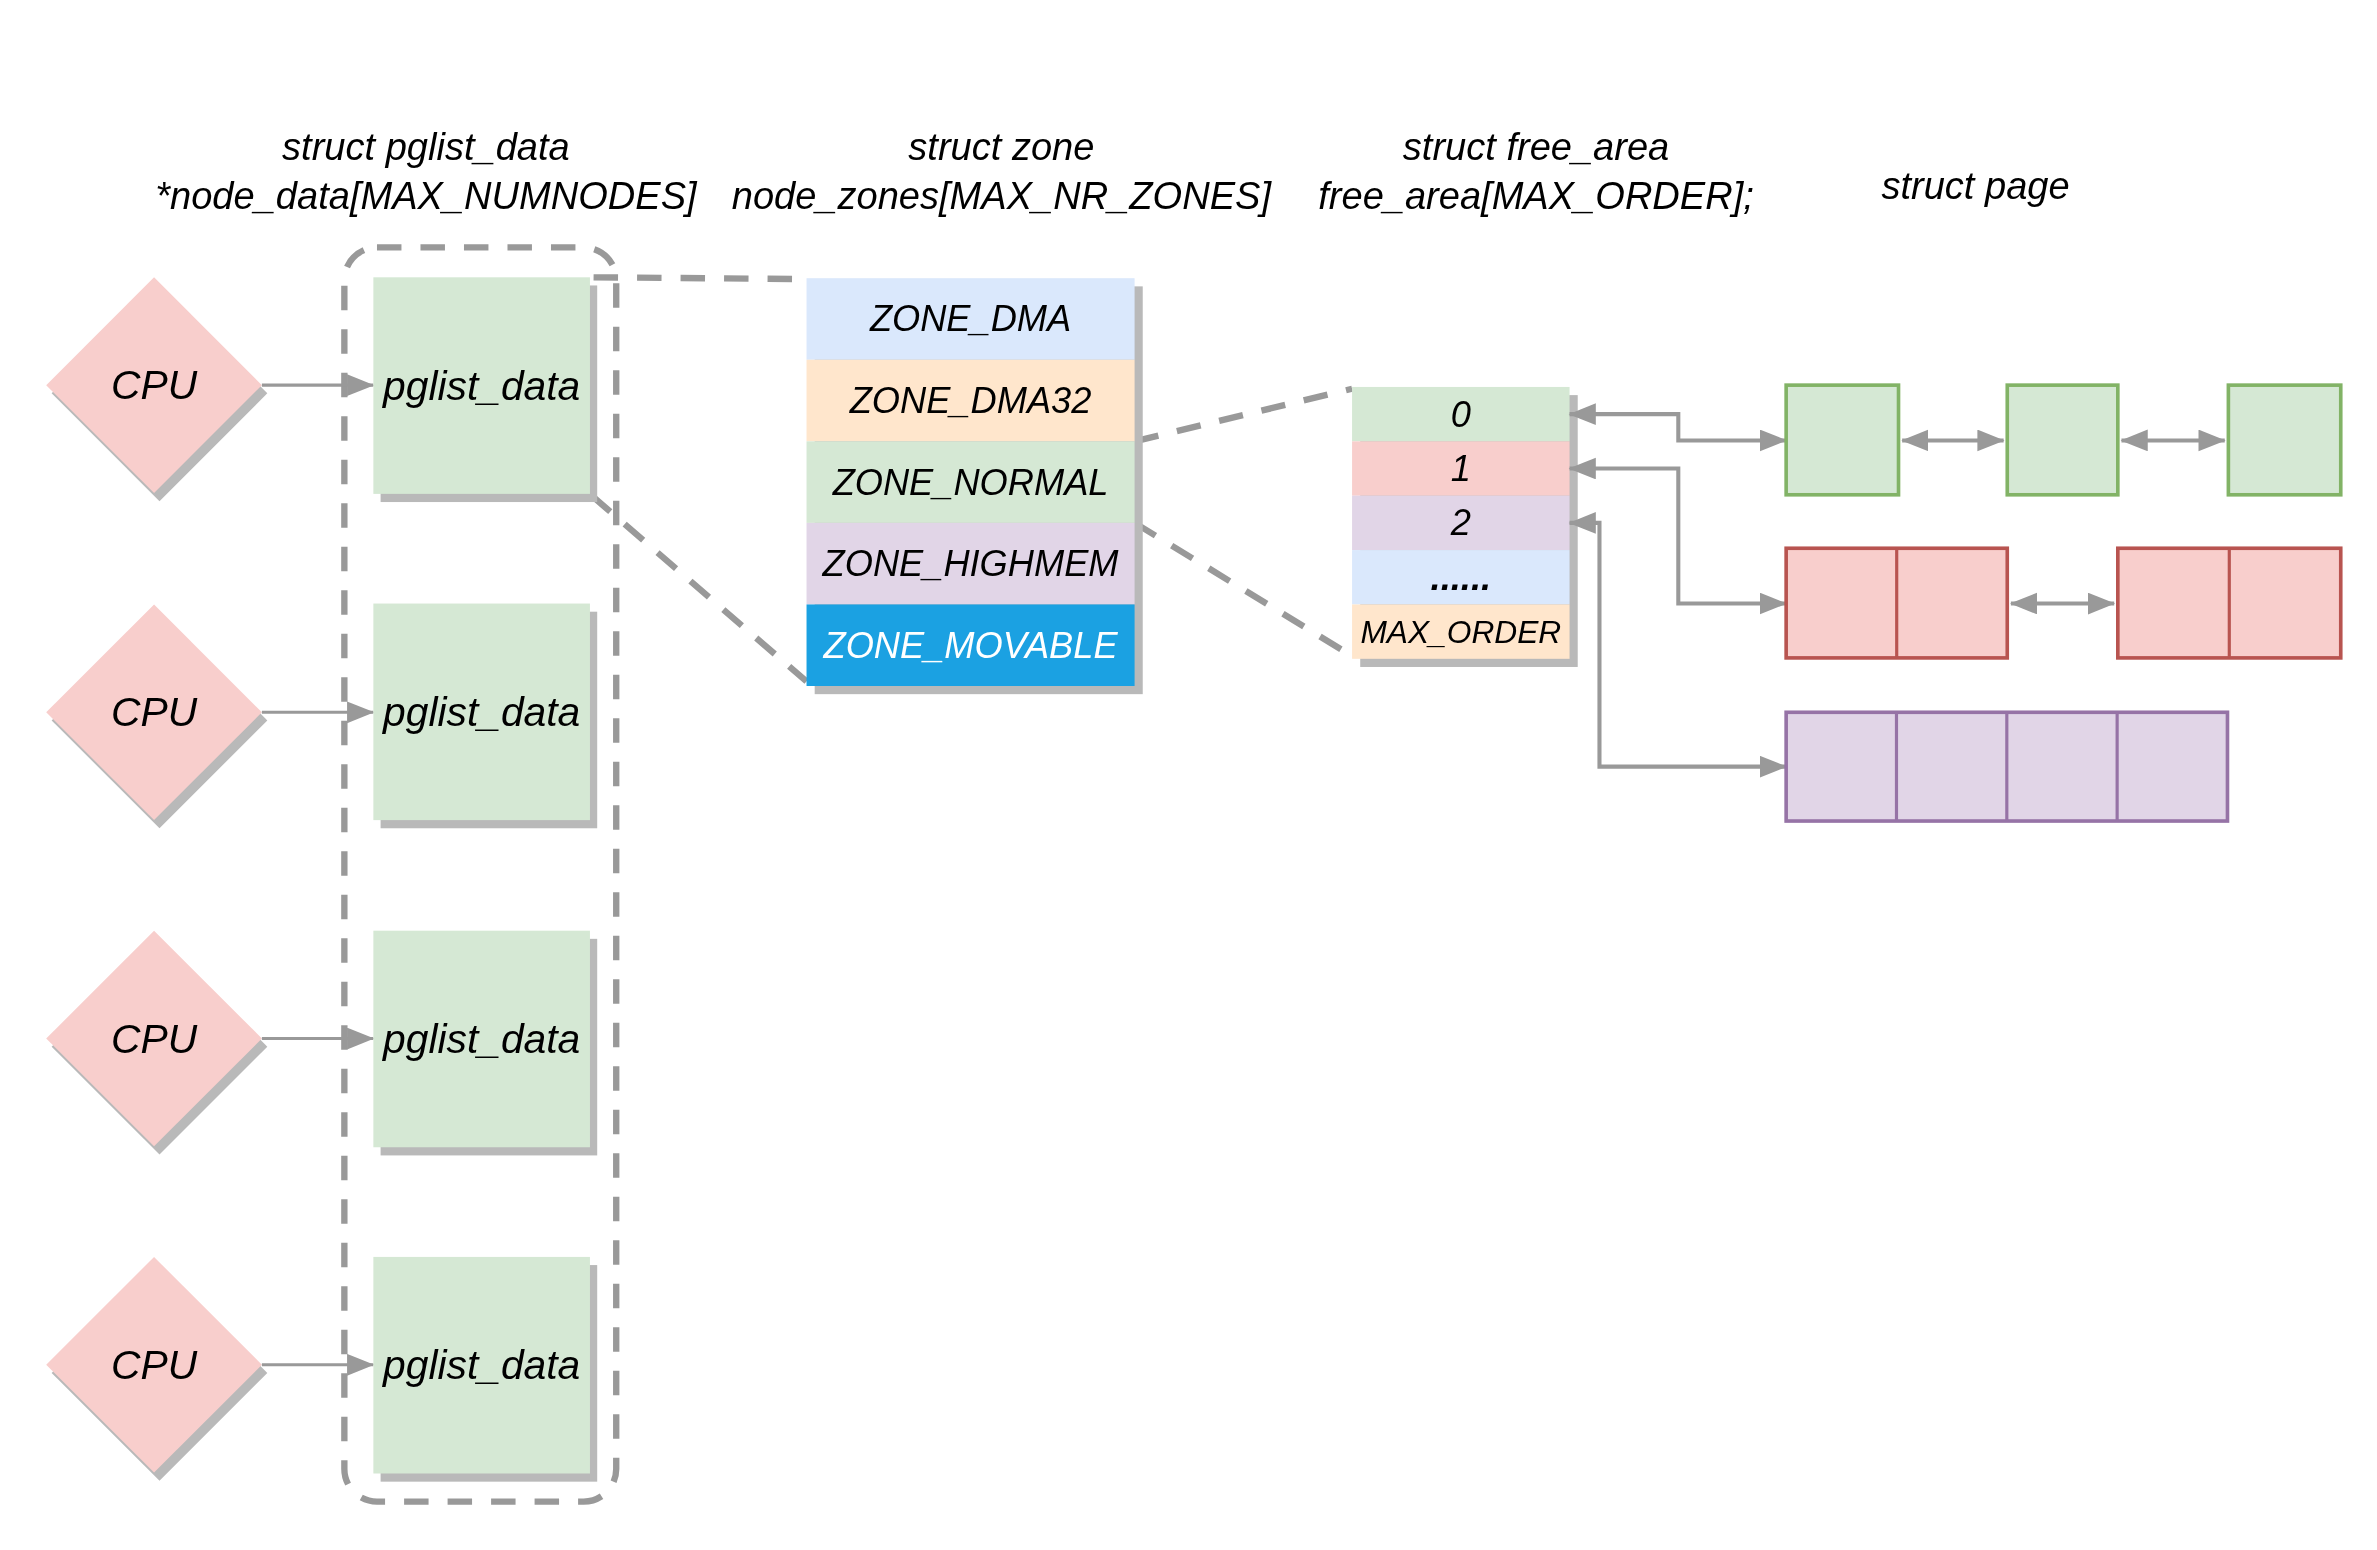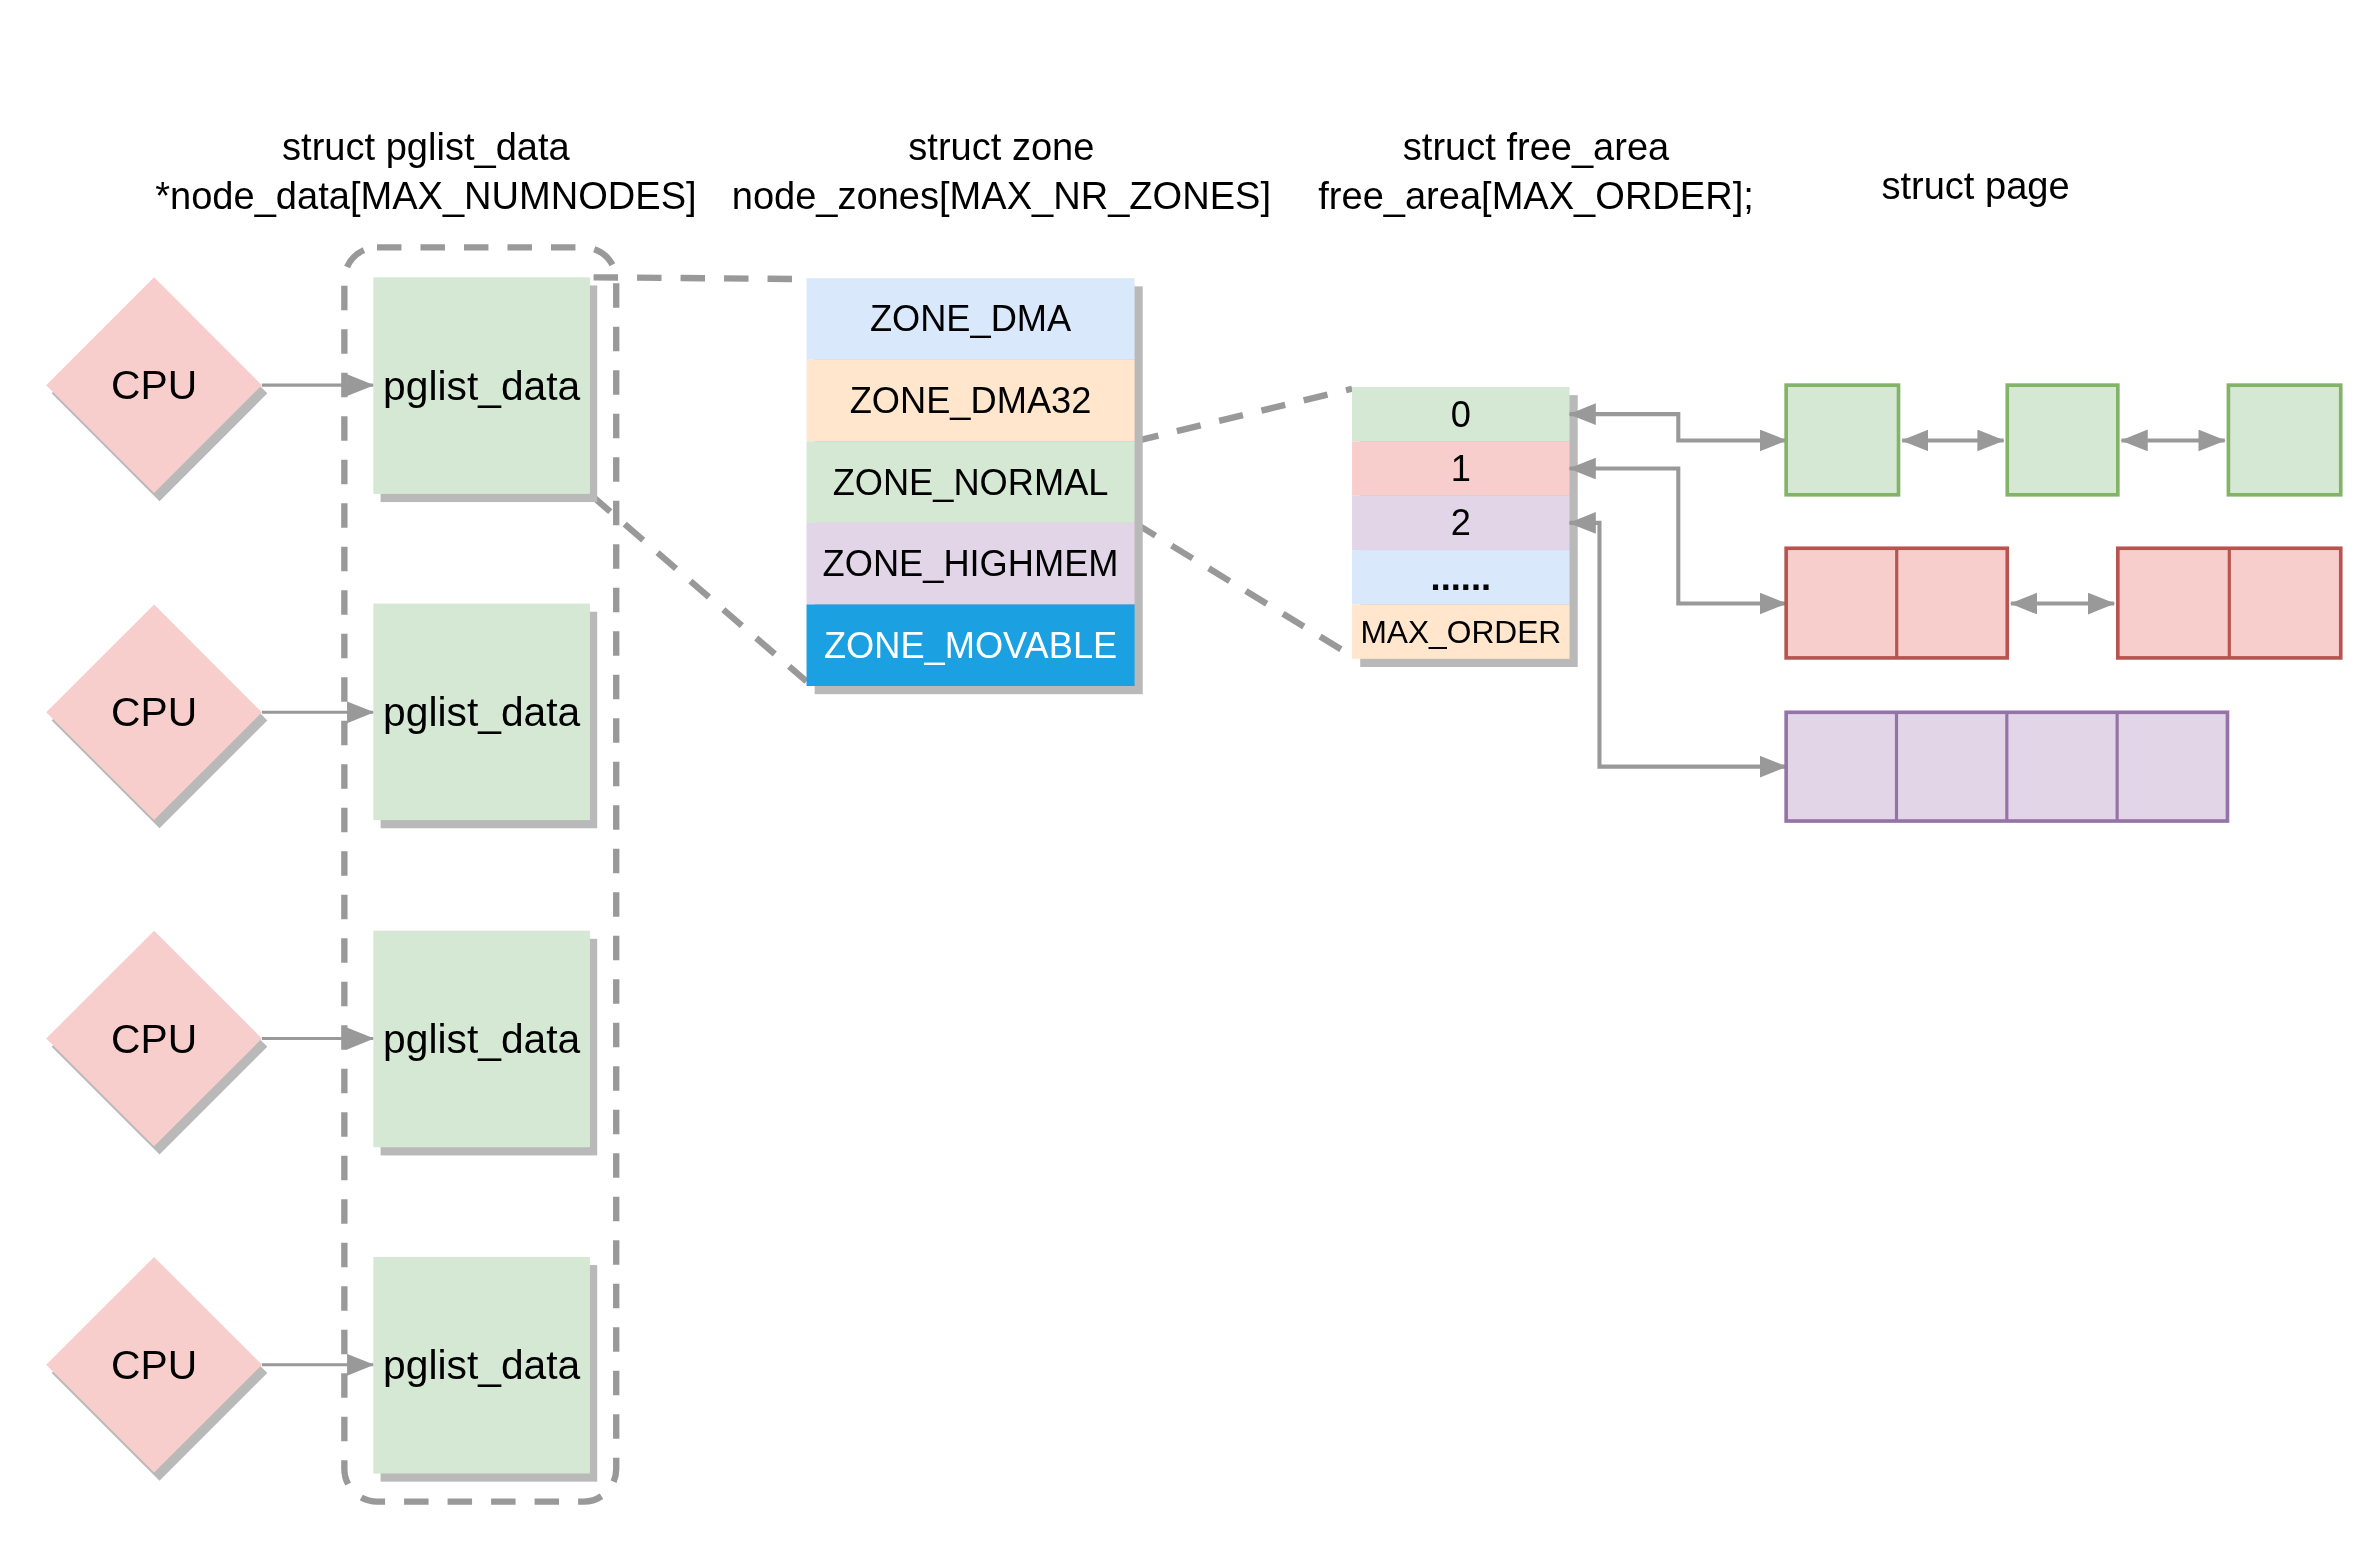--- a/index.html
+++ b/index.html
@@ -1,16 +1,16 @@
 <!DOCTYPE html>
 <html style="font-size:14.5px"><head>
 <meta charset="utf-8">
 <style>
   html,body{margin:0;padding:0;background:#ffffff;}
-  .diagram-wrap{width:100%;background:#a16207;}
+  .diagram-wrap{width:100%;background:#a16207;font-style:italic;}
   svg{display:block;width:100%;height:auto;background:#ffffff;
       font-family:"Liberation Sans", sans-serif;}
   text{font-family:"Liberation Sans", sans-serif;}
 </style>
 </head>
 <body>
 
 <div class="diagram-wrap">
   <svg id="diagram-svg" xmlns="http://www.w3.org/2000/svg" viewBox="0 0 2623 1711">
       <defs>

